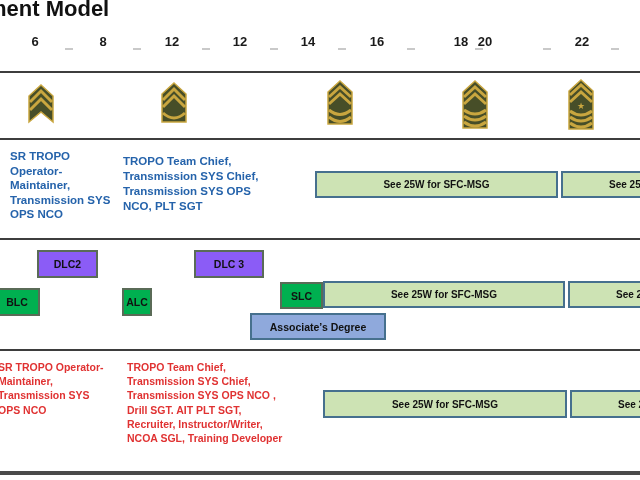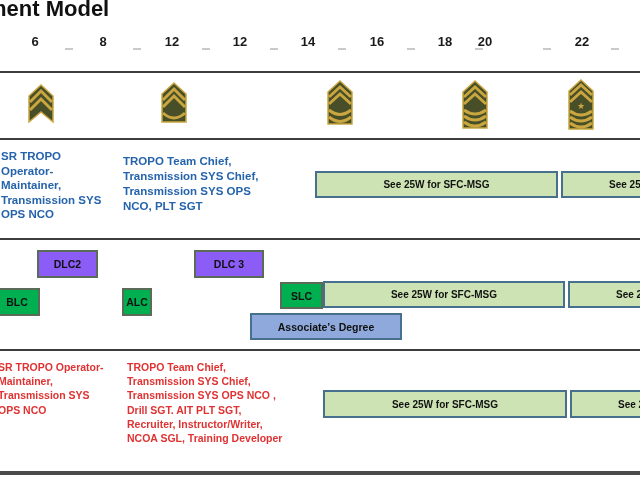--- a/index.html
+++ b/index.html
@@ -32,21 +32,21 @@
 <div id="stage">
 
   <div class="abs title">ment Model</div>
 
   <div class="abs tick" style="left:18px;">6</div>
   <div class="abs tick" style="left:86px;">8</div>
   <div class="abs tick" style="left:155px;">12</div>
   <div class="abs tick" style="left:223px;">12</div>
   <div class="abs tick" style="left:291px;">14</div>
   <div class="abs tick" style="left:360px;">16</div>
-  <div class="abs tick" style="left:428px;">18</div>
+  <div class="abs tick" style="left:444px;">18</div>
   <div class="abs tick" style="left:468px;">20</div>
   <div class="abs tick" style="left:565px;">22</div>
   <div class="abs dash" style="left:65px;"></div>
   <div class="abs dash" style="left:133px;"></div>
   <div class="abs dash" style="left:202px;"></div>
   <div class="abs dash" style="left:270px;"></div>
   <div class="abs dash" style="left:338px;"></div>
   <div class="abs dash" style="left:407px;"></div>
   <div class="abs dash" style="left:475px;"></div>
   <div class="abs dash" style="left:543px;"></div>
@@ -87,21 +87,21 @@
   <svg class="abs insignia" style="left:568px;top:79px;" width="26" height="56" viewBox="0 0 26 56">
     <polygon points="13,1 25,12 25,50 1,50 1,12" fill="#474e28" stroke="#c9a63f" stroke-width="1.5"></polygon>
     <path d="M2,16 L13,6 L24,16" stroke="#c9a63f" stroke-width="3" fill="none"></path>
     <path d="M2,23 L13,13 L24,23" stroke="#c9a63f" stroke-width="3" fill="none"></path>
     <path d="M2,32 Q13,40 24,32" stroke="#c9a63f" stroke-width="3" fill="none"></path>
     <path d="M2,38 Q13,46 24,38" stroke="#c9a63f" stroke-width="3" fill="none"></path>
     <path d="M2,44 Q13,52 24,44" stroke="#c9a63f" stroke-width="3" fill="none"></path>
     <text x="13" y="30" font-size="9" fill="#c9a63f" text-anchor="middle">★</text>
   </svg>
 
-  <div class="abs bluetext" style="left:1px;top:149px;width:110px;">SR TROPO
+  <div class="abs bluetext" style="left:10px;top:149px;width:110px;">SR TROPO
 Operator-
 Maintainer,
 Transmission SYS
 OPS NCO</div>
   <div class="abs bluetext" style="left:123px;top:154px;width:180px;line-height:15px;">TROPO Team Chief,
 Transmission SYS Chief,
 Transmission SYS OPS
 NCO, PLT SGT</div>
   <div class="abs bar" style="left:315px;top:171px;width:243px;">See 25W for SFC-MSG</div>
   <div class="abs bar bar-clipped" style="left:561px;top:171px;width:110px;">
@@ -110,21 +110,21 @@
 
   <div class="abs smallbox yellowbox" style="left:37px;top:250px;width:61px;">DLC2</div>
   <div class="abs smallbox yellowbox" style="left:194px;top:250px;width:70px;">DLC 3</div>
   <div class="abs smallbox greenbox" style="left:-6px;top:288px;width:46px;">BLC</div>
   <div class="abs smallbox greenbox" style="left:122px;top:288px;width:30px;">ALC</div>
   <div class="abs smallbox greenbox" style="left:280px;top:282px;width:43px;height:27px;">SLC</div>
   <div class="abs bar" style="left:323px;top:281px;width:242px;">See 25W for SFC-MSG</div>
   <div class="abs bar bar-clipped" style="left:568px;top:281px;width:110px;">
     <span>See 25Z</span>
   </div>
-  <div class="abs assocbox" style="left:250px;top:313px;width:152px;text-align:center;">Associate’s Degree</div>
+  <div class="abs assocbox" style="left:250px;top:313px;width:136px;text-align:center;">Associate’s Degree</div>
 
   <div class="abs redtext" style="left:-2px;top:360px;width:115px;">SR TROPO Operator-
 Maintainer,
 Transmission SYS
 OPS NCO</div>
   <div class="abs redtext" style="left:127px;top:360px;width:190px;">TROPO Team Chief,
 Transmission SYS Chief,
 Transmission SYS OPS NCO ,
 Drill SGT. AIT PLT SGT,
 Recruiter, Instructor/Writer,

